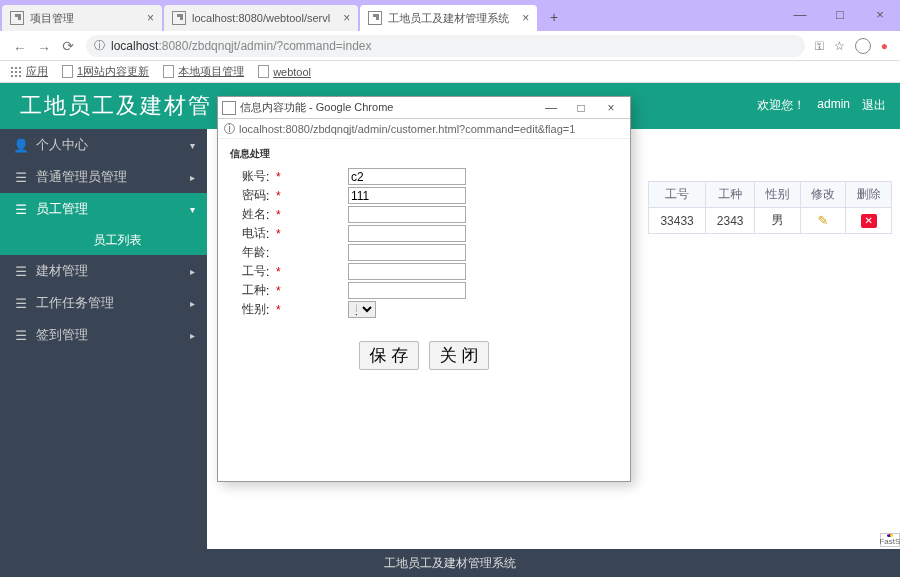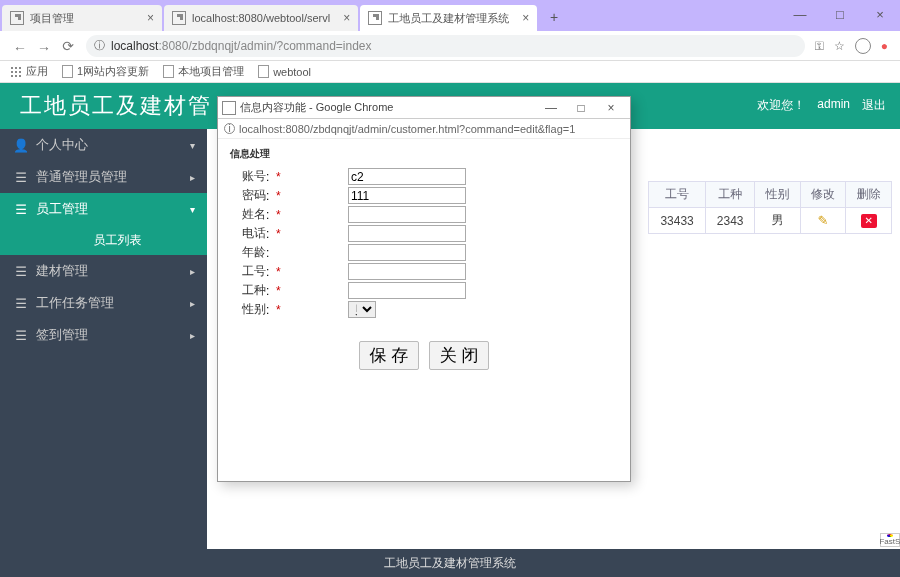--- a/index.html
+++ b/index.html
@@ -18,21 +18,21 @@
 
 .addr-row { height: 30px; background: #fff; border-bottom: 1px solid #ddd; display: flex; align-items: center; padding: 0 8px; }
 .addr-row .nav-ico { width: 24px; text-align: center; color: #777; font-size: 14px; }
 .addr-input { flex: 1; display: flex; align-items: center; margin: 0 6px; height: 22px; border-radius: 11px; background: #f1f3f4; padding: 0 8px; color: #555; font-size: 12px; }
 .addr-input .lock { margin-right: 6px; color: #666; font-size: 11px; }
 .addr-input .host { color: #333; }
 .addr-input .path { color: #888; }
 .addr-right { display: flex; align-items: center; gap: 10px; padding: 0 4px; color: #666; }
 
 .bookmarks { height: 22px; background: #fff; border-bottom: 1px solid #e0e0e0; display: flex; align-items: center; padding: 0 10px; gap: 14px; color: #555; font-size: 11px; }
-.bookmarks .bm { display: flex; align-items: center; gap: 4px; }
+.bookmarks .bm { display: flex; align-items: center; gap: 4px; text-decoration: underline; }
 .bookmarks .grid { width: 12px; height: 12px; display: inline-block; background: radial-gradient(#888 1px, transparent 1px); background-size: 4px 4px; }
 .bookmarks .page { width: 11px; height: 13px; border: 1px solid #999; display: inline-block; }
 
 
 .app-header { height: 46px; background: #16a085; color: #fff; display: flex; align-items: center; padding: 0 20px; position: relative; }
 .app-title { font-size: 22px; letter-spacing: 2px; }
 .app-header .right { position: absolute; right: 14px; top: 14px; font-size: 12px; display: flex; gap: 12px; }
 .ghost-url { position: absolute; top: 0; left: 0; right: 0; text-align: center; font-size: 18px; color: rgba(0,0,0,0.15); letter-spacing: 1px; pointer-events: none; font-style: italic; }
 
 

